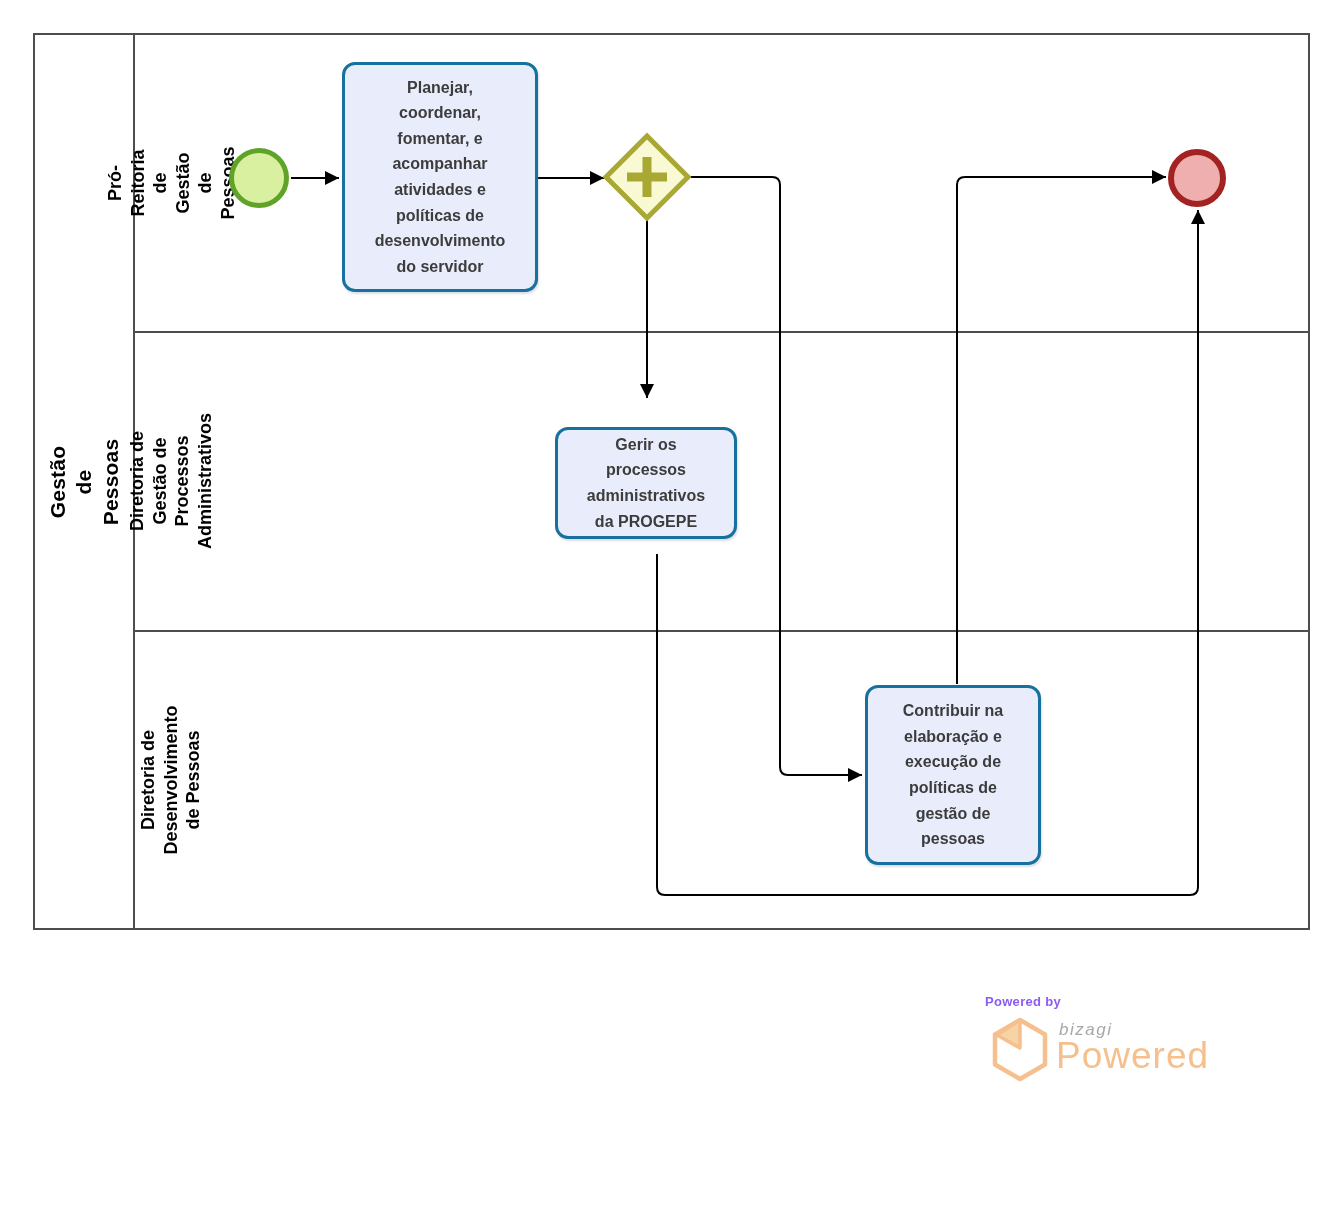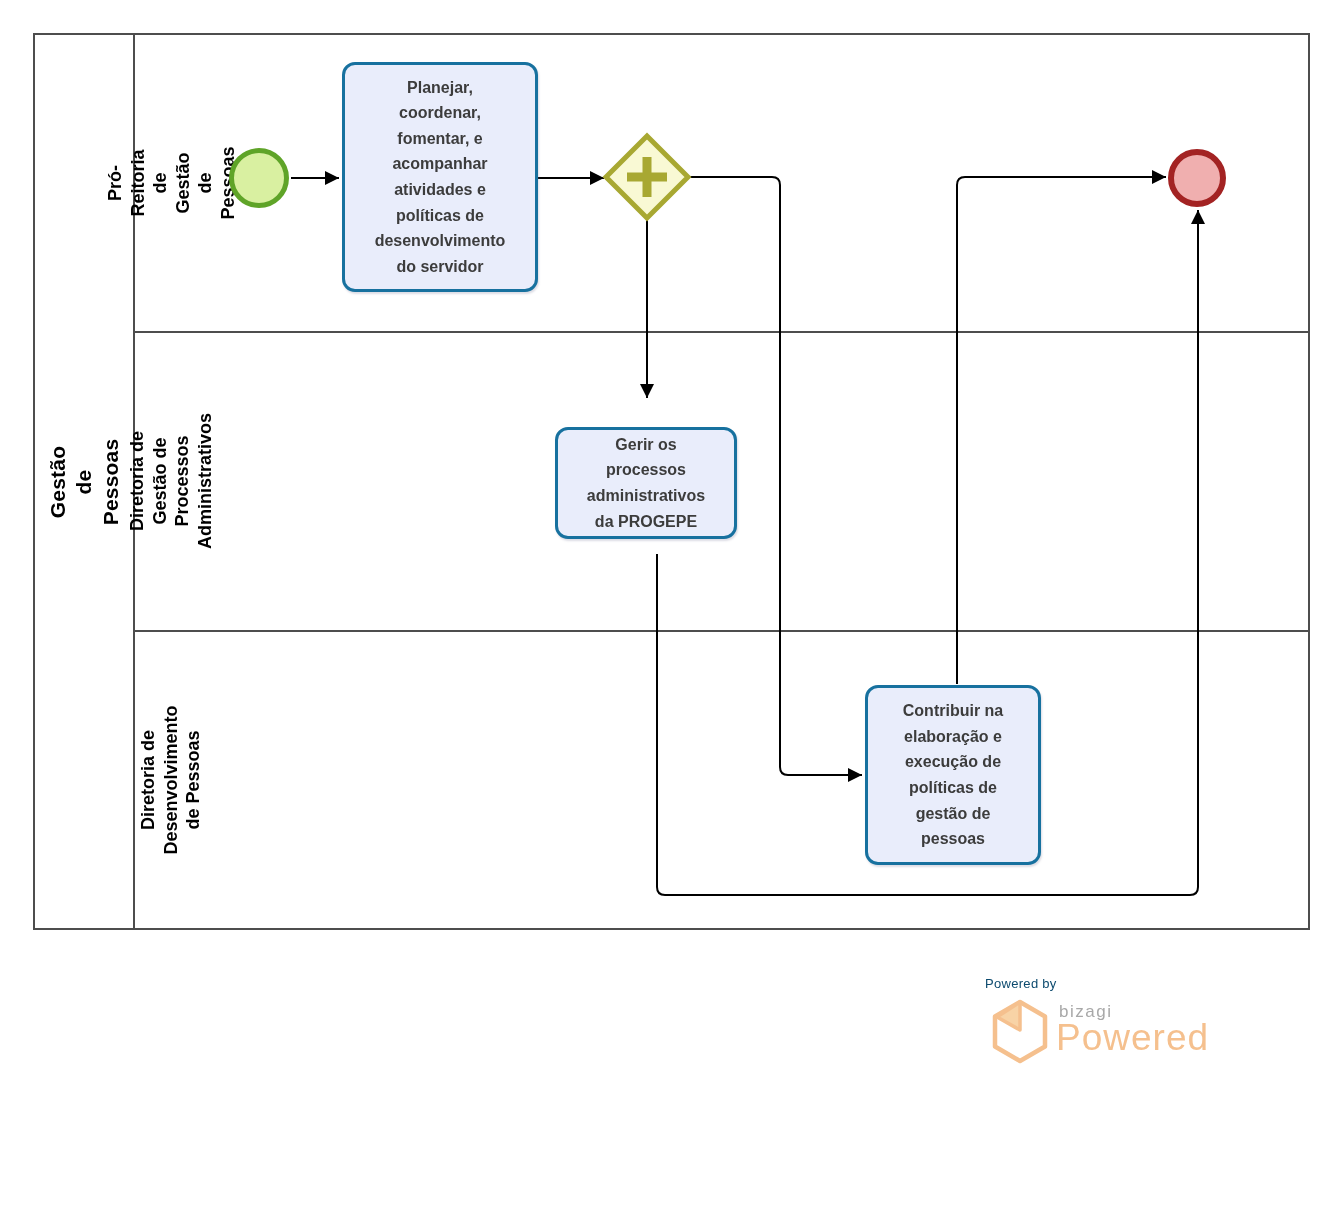--- a/index.html
+++ b/index.html
@@ -51,26 +51,26 @@
   }
   .event { border-radius:50%; }
   .start-event { width:60px; height:60px; background:var(--start-fill); border:5px solid var(--start-border); }
   .end-event   { width:58px; height:58px; background:var(--end-fill);   border:6px solid var(--end-border); }
   .gateway-svg { display:block; }
   .gw-diamond { fill:var(--gateway-fill); stroke:var(--gateway-border); stroke-width:5px; }
   .gw-plus { fill:var(--gateway-border); }
 
   
   .footer { position:absolute; left:985px; top:976px; z-index:1; }
-  .powered-by { color:#0c4a6e; font-size:13px; font-weight:normal; letter-spacing:0.3px; }
+  .powered-by { color:#8b5cf6; font-size:13px; font-weight:bold; letter-spacing:0.3px;margin-top:18px; }
   .brand-row { position:relative; margin-top:8px; height:70px; width:260px; }
   .brand-icon { position:absolute; left:6px; top:0; }
   .hex-outline { fill:none; stroke:var(--brand-orange); stroke-width:4.5px; stroke-linejoin:round; }
   .hex-fold { fill:#f8d3a6; stroke:var(--brand-orange); stroke-width:3.5px; stroke-linejoin:round; }
-  .brand-name { position:absolute; left:74px; top:3px; color:var(--brand-gray); font-size:17px; letter-spacing:1.5px; }
+  .brand-name { position:absolute; left:74px; top:3px; color:var(--brand-gray); font-size:17px; letter-spacing:1.5px;font-style:italic; }
   .product-name { position:absolute; left:71px; top:18px; color:var(--brand-orange); font-size:37px; letter-spacing:1px; }
 </style>
 </head>
 <body>
 
 <div class="canvas">
 
   <svg class="flows" width="1342" height="1224">
     <defs>
       <marker id="arrow" markerUnits="userSpaceOnUse" markerWidth="16" markerHeight="16" viewBox="0 0 16 16" refX="15" refY="8" orient="auto">

